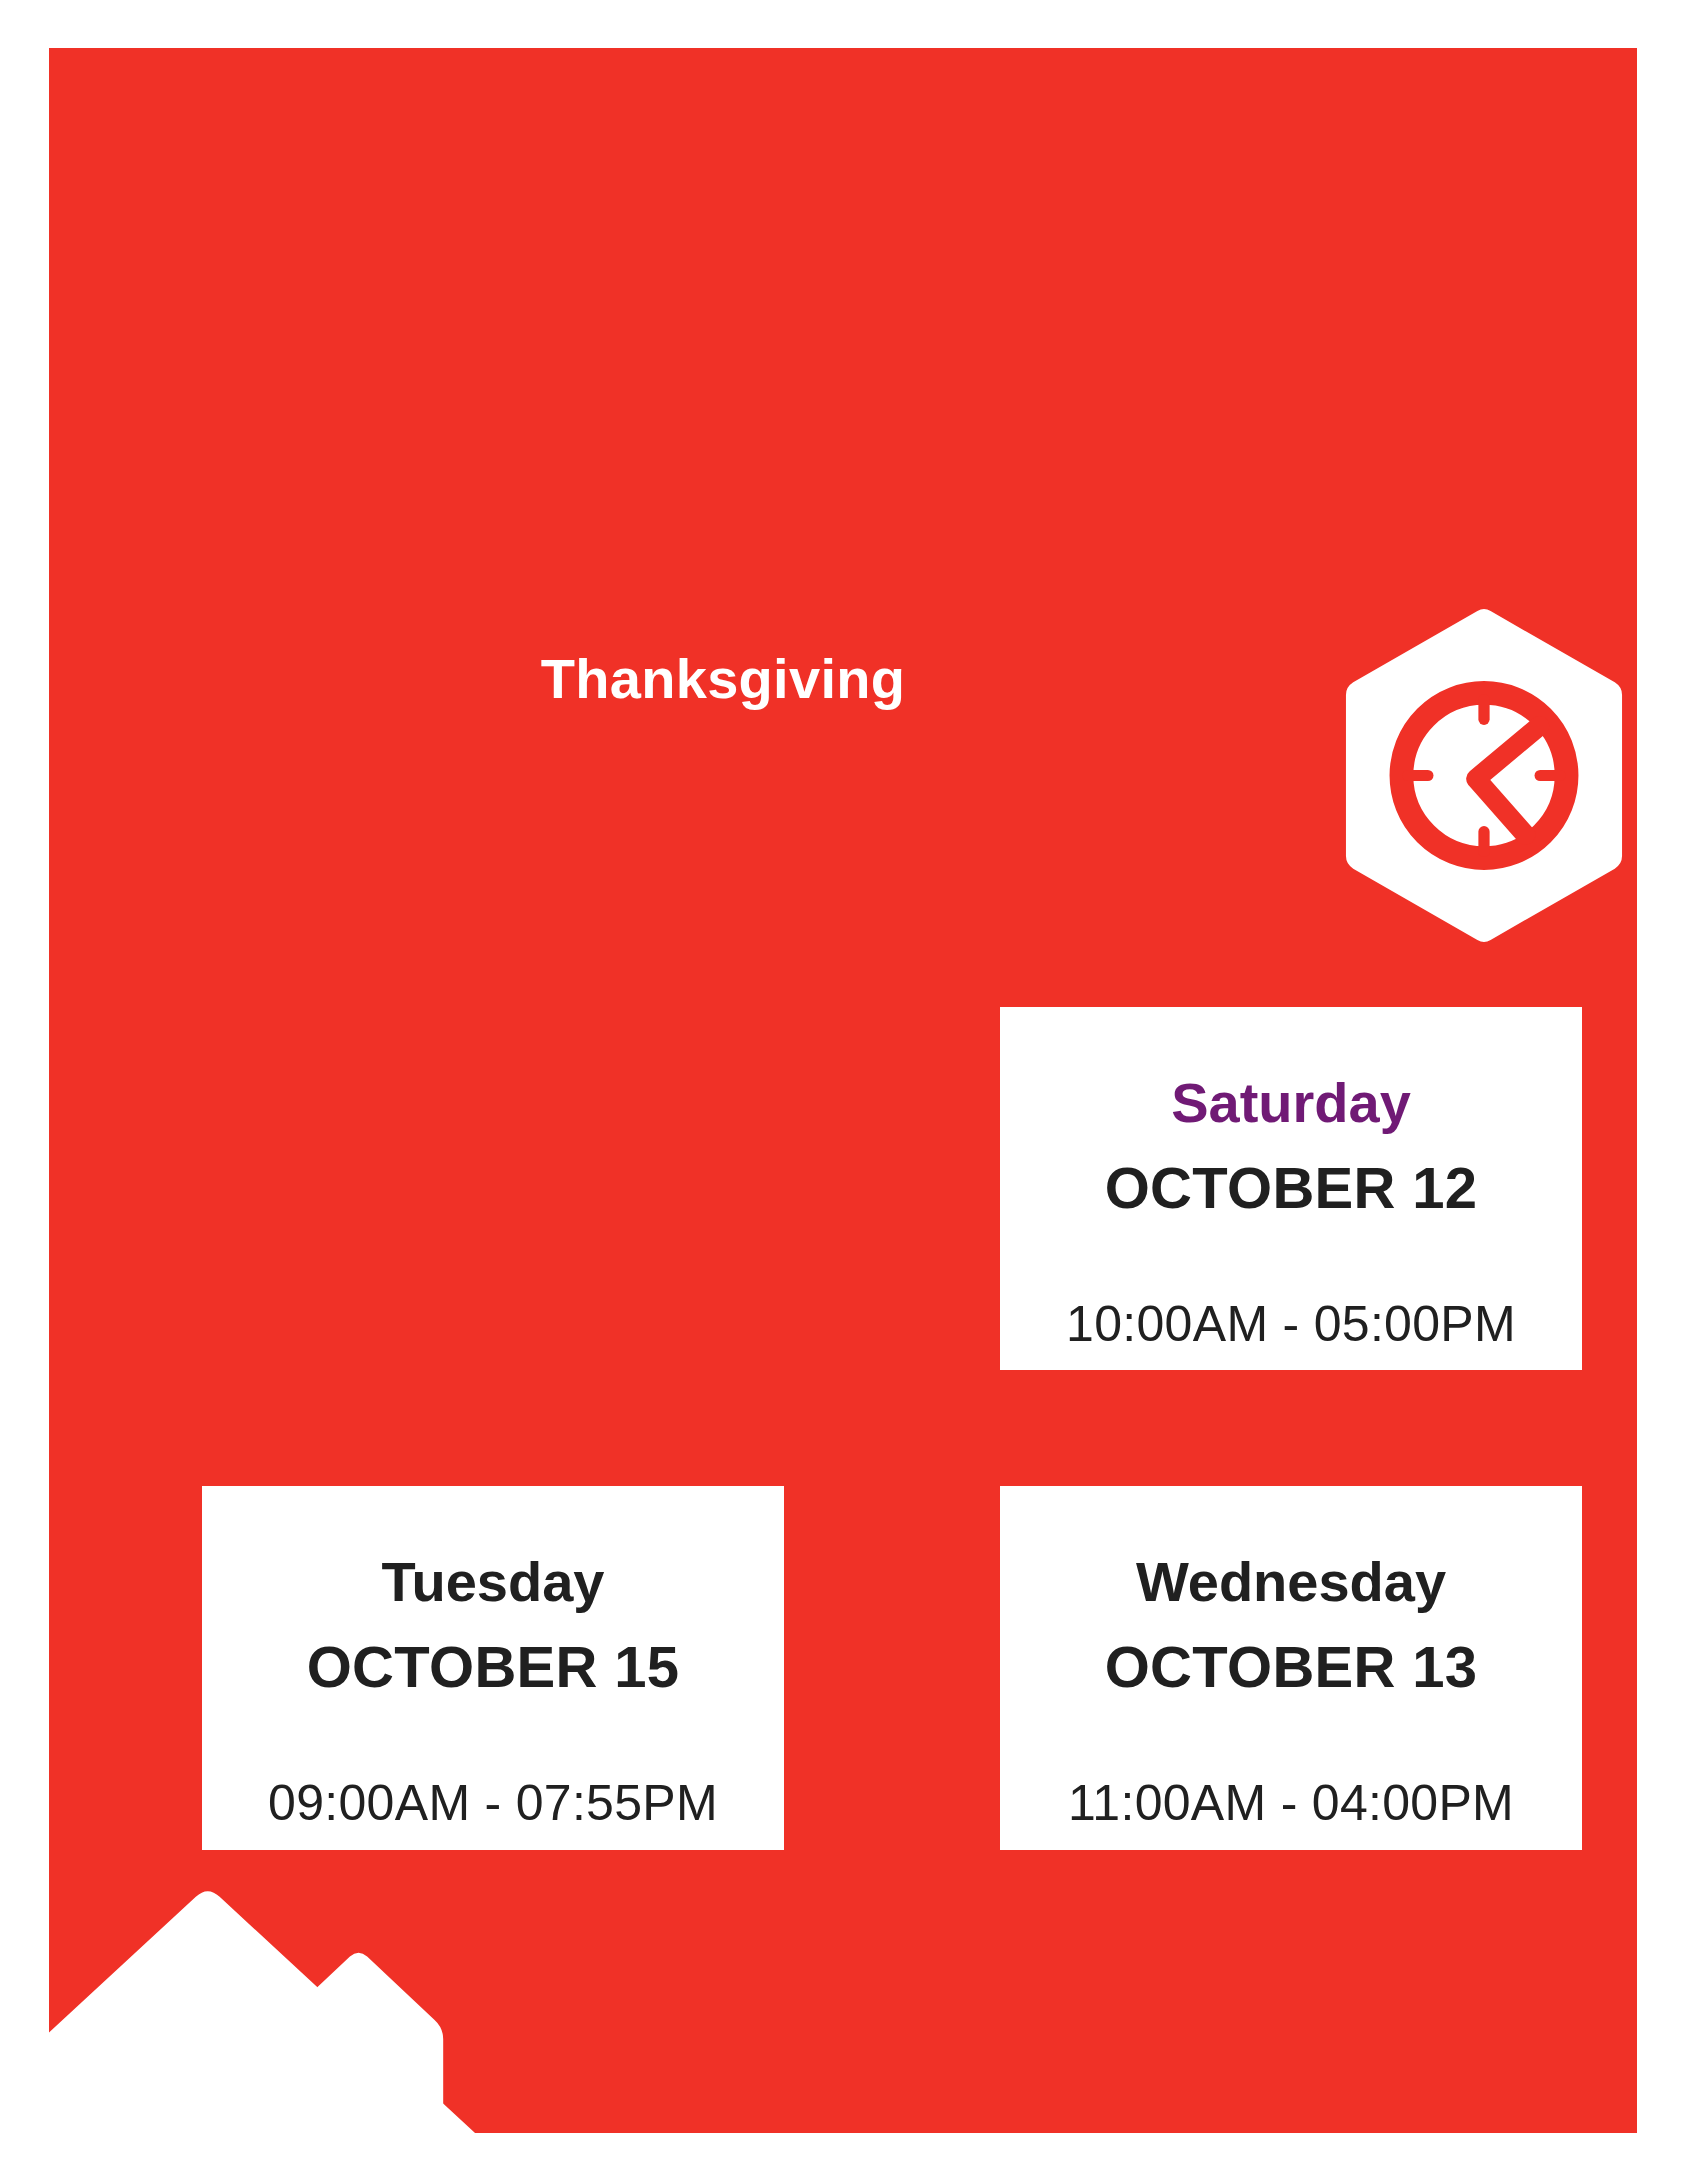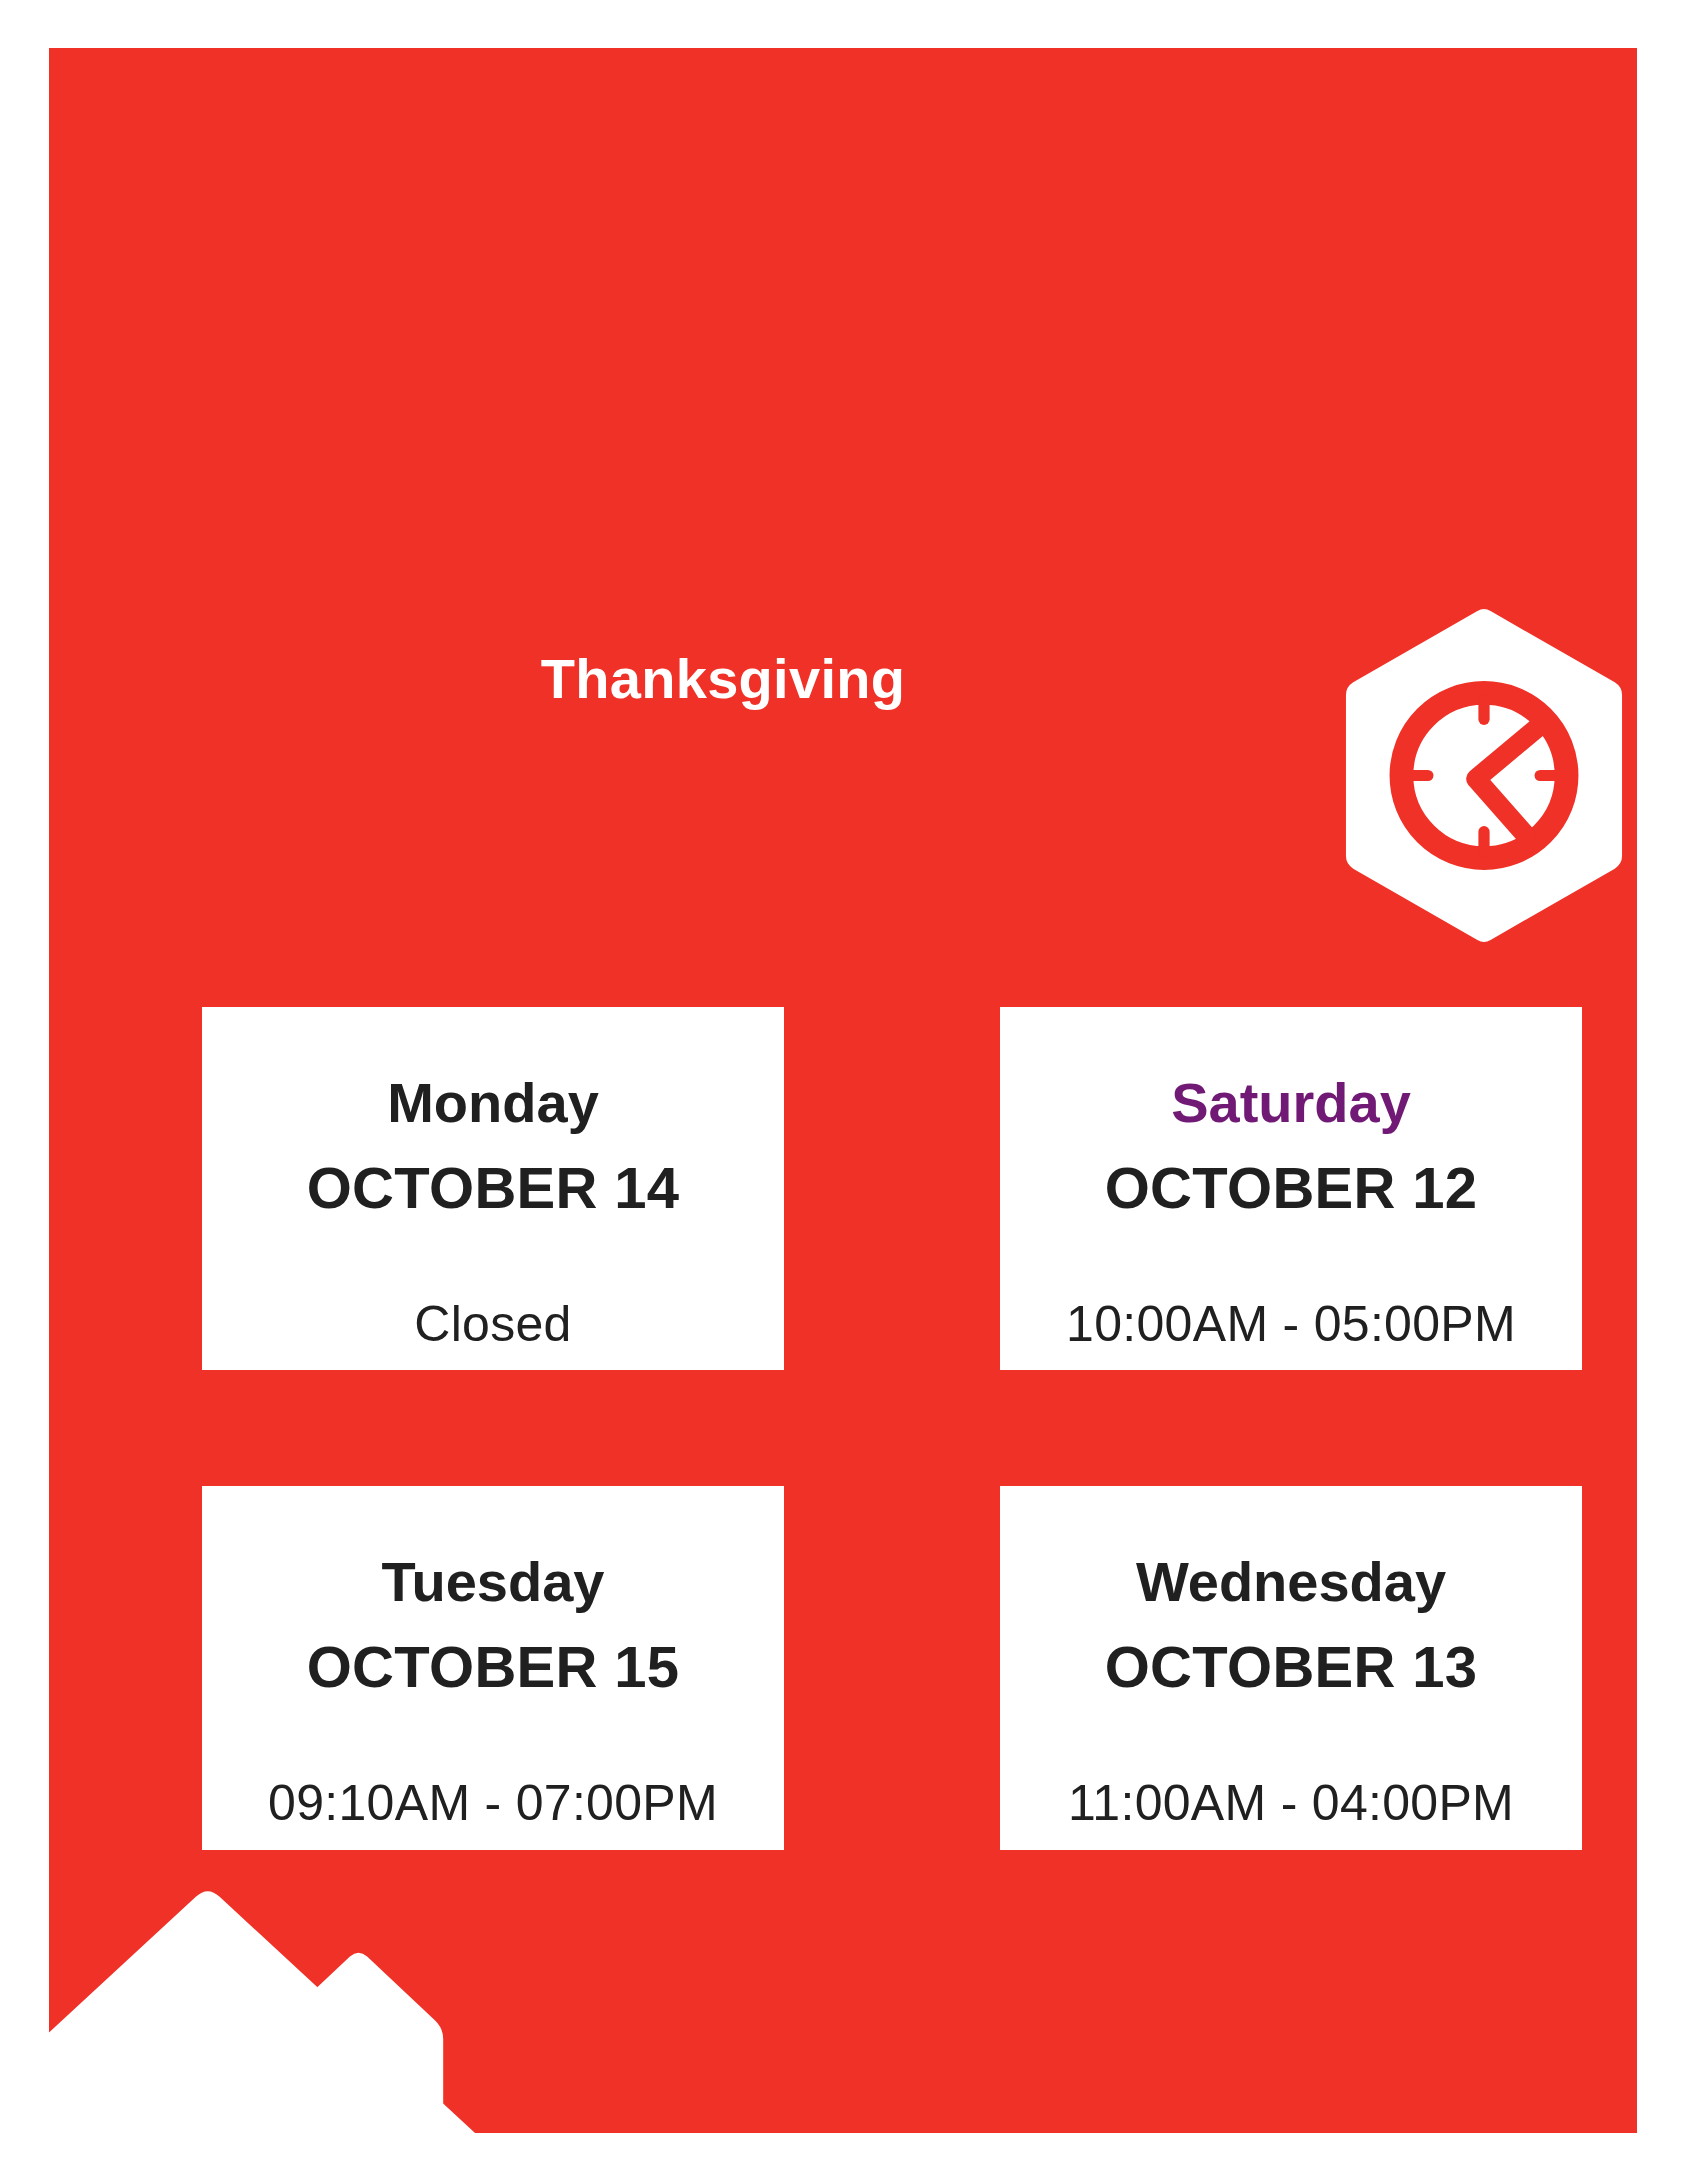--- a/index.html
+++ b/index.html
@@ -184,41 +184,34 @@
     <circle cx="215" cy="255" r="125" fill="none" stroke="#F03127" stroke-width="36"></circle>
 
     <line x1="215" y1="140" x2="215" y2="170" stroke="#F03127" stroke-width="17" stroke-linecap="round"></line>
     <line x1="215" y1="340" x2="215" y2="370" stroke="#F03127" stroke-width="17" stroke-linecap="round"></line>
     <line x1="100" y1="255" x2="130" y2="255" stroke="#F03127" stroke-width="17" stroke-linecap="round"></line>
     <line x1="300" y1="255" x2="330" y2="255" stroke="#F03127" stroke-width="17" stroke-linecap="round"></line>
 
     <path fill="none" stroke="#F03127" stroke-width="30" stroke-linecap="round" stroke-linejoin="round" d="M 299 180 L 203 260 L 278 345"></path>
   </svg>
 
-  <div class="card" id="card-0" style="background: rgb(255, 255, 255);">
-    <div class="card-inner">
-      <div class="card-weekday" style="color: rgb(32, 32, 32);">Monday</div>
-      <div class="card-date" style="color: rgb(32, 32, 32);">OCTOBER 14</div>
-      <div class="card-hours" style="color: rgb(32, 32, 32);">Closed</div>
-    </div>
-  </div>
 
   <div class="card" id="card-1" style="background: rgb(255, 255, 255);">
     <div class="card-inner">
       <div class="card-weekday" style="color: #701a75;">Saturday</div>
       <div class="card-date" style="color: rgb(32, 32, 32);">OCTOBER 12</div>
       <div class="card-hours" style="color: rgb(32, 32, 32);">10:00AM - 05:00PM</div>
     </div>
   </div>
 
   <div class="card" id="card-2" style="background: rgb(255, 255, 255);">
     <div class="card-inner">
       <div class="card-weekday" style="color: rgb(32, 32, 32);">Tuesday</div>
       <div class="card-date" style="color: rgb(32, 32, 32);">OCTOBER 15</div>
-      <div class="card-hours" style="color: rgb(32, 32, 32);">09:10AM - 07:00PM</div>
+      <div class="card-hours" style="color: rgb(32, 32, 32);">09:00AM - 07:55PM</div>
     </div>
   </div>
 
   <div class="card" id="card-3" style="background: rgb(255, 255, 255);">
     <div class="card-inner">
       <div class="card-weekday" style="color: rgb(32, 32, 32);">Wednesday</div>
       <div class="card-date" style="color: rgb(32, 32, 32);">OCTOBER 13</div>
       <div class="card-hours" style="color: rgb(32, 32, 32);">11:00AM - 04:00PM</div>
     </div>
   </div>

